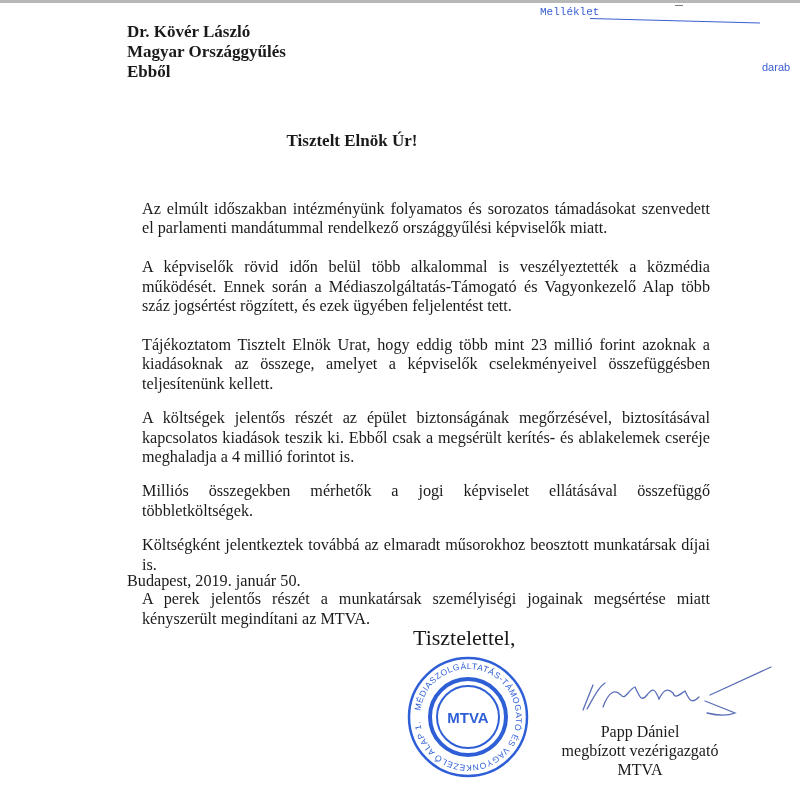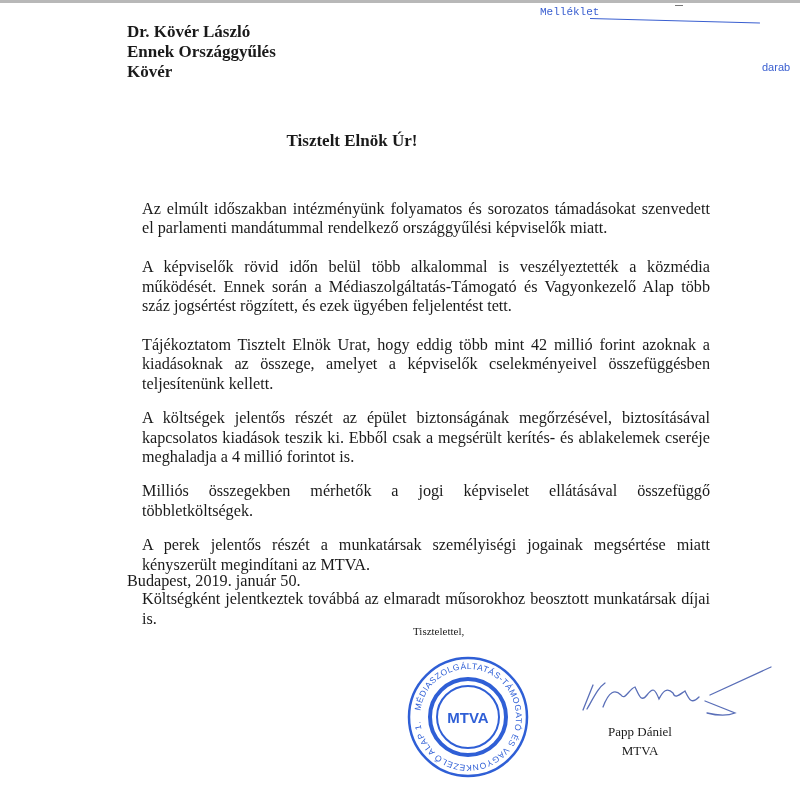--- a/index.html
+++ b/index.html
@@ -13,53 +13,53 @@
   .melleklet .line { position: absolute; left: 50px; top: 14px; width: 170px; height: 0;
                      border-top: 1px solid #3a5fd0; transform: rotate(1.5deg); transform-origin: left; }
   .melleklet .dash { position: absolute; left: 135px; top: 1px; width: 8px; border-top: 1px solid #777; }
   .melleklet .unit { position: absolute; left: 222px; top: 12px; margin-top: 45px; }
   .salutation { position: absolute; left: 0; width: 664px; top: 131px; text-align: center;
                 font-weight: bold; font-size: 17px; padding-left: 40px; box-sizing: border-box; }
   .body { position: absolute; left: 127px; top: 185px; width: 598px; font-size: 16.2px; line-height: 19.4px; }
   .body p { margin: 15px; text-align: justify; text-align-last: left; }
   .body p.gap { margin-top: 19.5px; }
   .date { position: absolute; left: 127px; top: 572px; font-size: 16.2px; }
-  .closing { position: absolute; left: 413px; top: 625px; font-size: 11px; }
+  .closing { position: absolute; left: 413px; top: 625px; font-size: 22px; }
   .stamp { position: absolute; left: 406px; top: 655px; width: 124px; height: 124px; }
   .signature { position: absolute; left: 575px; top: 665px; width: 200px; height: 60px; }
-  .signer { position: absolute; left: 540px; top: 722px; width: 200px; text-align: center; font-size: 13px; line-height: 19px; }
+  .signer { position: absolute; left: 540px; top: 722px; width: 200px; text-align: center; font-size: 16px; line-height: 19px; }
 </style>
 </head>
 <body>
 
 <div class="topbar"></div>
 
 <div class="addressee">
   <div>Dr. Kövér László</div>
-  <div>Ennek Országgyűlés</div>
-  <div>Kövér</div>
+  <div>Magyar Országgyűlés</div>
+  <div>Ebből</div>
 </div>
 
 <div class="melleklet">
   <span class="lbl">Melléklet</span>
   <span class="dash"></span>
   <span class="line"></span>
   <span class="unit">darab</span>
 </div>
 
 <div class="salutation">Tisztelt Elnök Úr!</div>
 
 <div class="body">
   <p>Az elmúlt időszakban intézményünk folyamatos és sorozatos támadásokat szenvedett el parlamenti mandátummal rendelkező országgyűlési képviselők miatt.</p>
   <p class="gap">A képviselők rövid időn belül több alkalommal is veszélyeztették a közmédia működését. Ennek során a Médiaszolgáltatás-Támogató és Vagyonkezelő Alap több száz jogsértést rögzített, és ezek ügyében feljelentést tett.</p>
-  <p class="gap">Tájékoztatom Tisztelt Elnök Urat, hogy eddig több mint 42 millió forint azoknak a kiadásoknak az összege, amelyet a képviselők cselekményeivel összefüggésben teljesítenünk kellett.</p>
+  <p class="gap">Tájékoztatom Tisztelt Elnök Urat, hogy eddig több mint 23 millió forint azoknak a kiadásoknak az összege, amelyet a képviselők cselekményeivel összefüggésben teljesítenünk kellett.</p>
   <p>A költségek jelentős részét az épület biztonságának megőrzésével, biztosításával kapcsolatos kiadások teszik ki. Ebből csak a megsérült kerítés- és ablakelemek cseréje meghaladja a 4 millió forintot is.</p>
   <p>Milliós összegekben mérhetők a jogi képviselet ellátásával összefüggő többletköltségek.</p>
+  <p>Költségként jelentkeztek továbbá az elmaradt műsorokhoz beosztott munkatársak díjai is.</p>
   <p>A perek jelentős részét a munkatársak személyiségi jogainak megsértése miatt kényszerült megindítani az MTVA.</p>
-  <p>Költségként jelentkeztek továbbá az elmaradt műsorokhoz beosztott munkatársak díjai is.</p>
 </div>
 
 <div class="date">Budapest, 2019. január 50.</div>
 
 <div class="closing">Tisztelettel,</div>
 
 <svg class="stamp" viewBox="0 0 124 124">
   <defs>
     <path id="ringPath" d="M 62,62 m -48,0 a 48,48 0 1,1 96,0 a 48,48 0 1,1 -96,0"></path>
   </defs>
@@ -71,14 +71,15 @@
   </text>
   <text x="62" y="68" text-anchor="middle" font-family="Liberation Sans, DejaVu Sans, sans-serif" font-weight="bold" font-size="15" fill="#2f5fd6">MTVA</text>
 </svg>
 
 <svg class="signature" viewBox="0 0 200 60">
   <path d="M 8,45 L 18,20 M 12,44 C 20,30 24,22 30,18 M 28,42 C 34,26 40,24 46,30 C 50,36 54,24 60,22 C 64,30 66,38 72,30 C 78,22 80,24 84,34 C 88,26 92,22 98,28 C 100,34 104,30 110,26 C 114,34 116,40 124,32 M 130,36 C 140,40 150,44 160,48 C 150,52 140,50 132,48 M 135,30 L 196,2" fill="none" stroke="#5a6fb8" stroke-width="1.3" stroke-linecap="round"></path>
 </svg>
 
 <div class="signer">
   <div>Papp Dániel</div>
+  <div>megbízott vezérigazgató</div>
   <div>MTVA</div>
 </div>
 
 </body></html>

